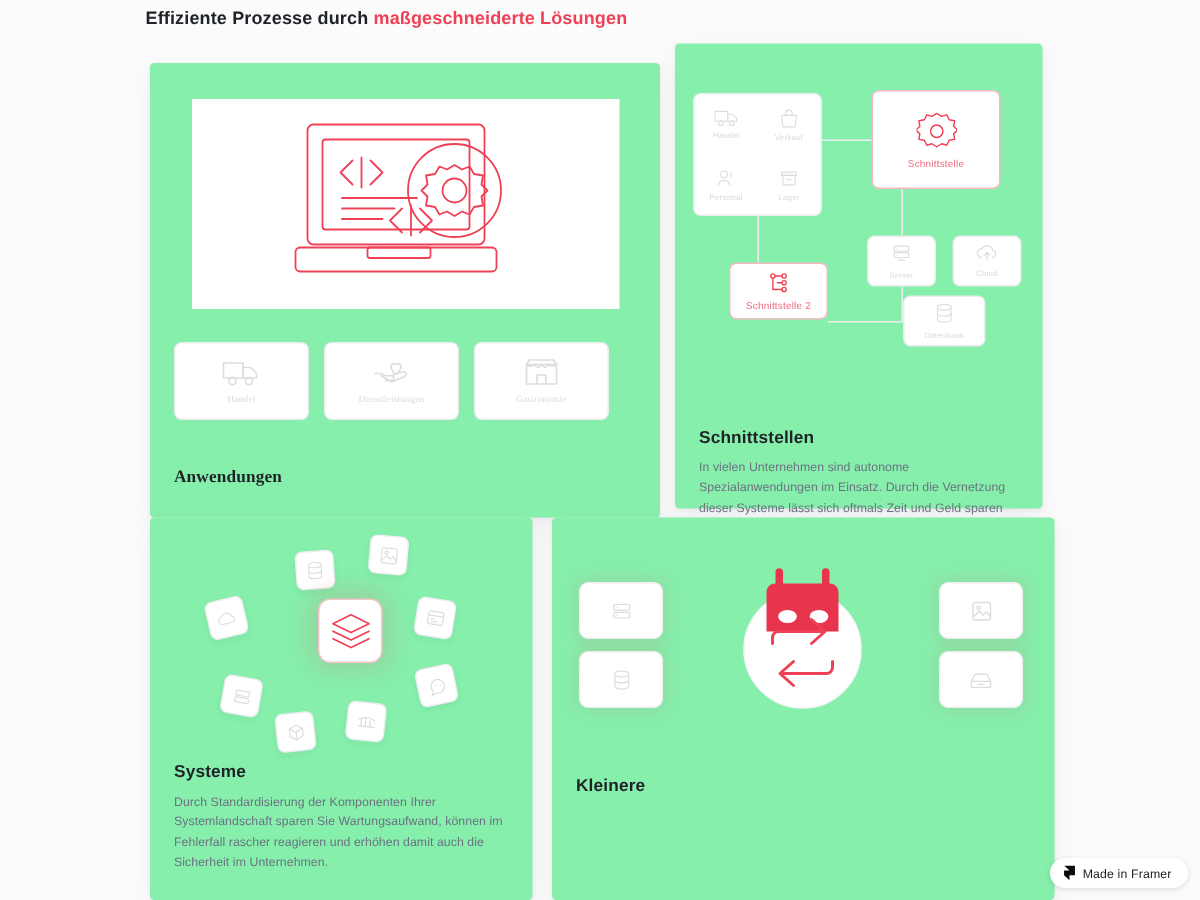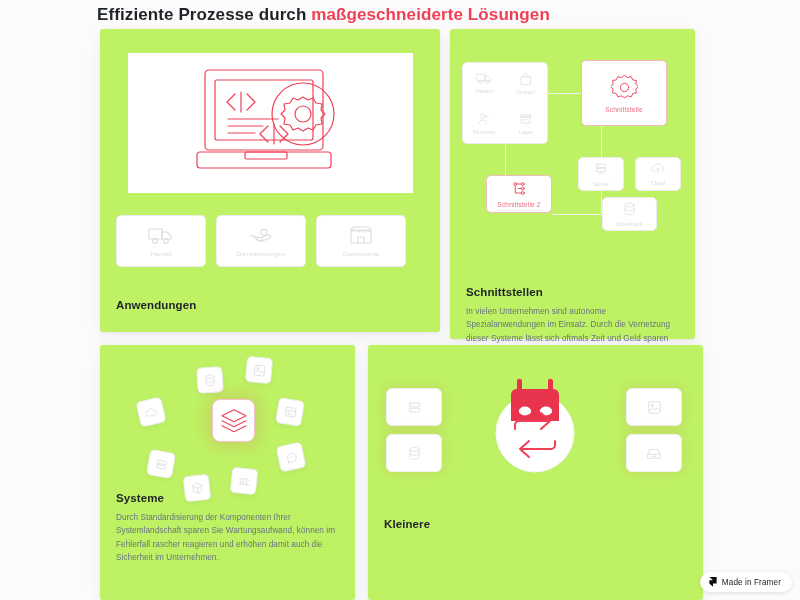--- a/index.html
+++ b/index.html
@@ -7,32 +7,32 @@
     width: 800px; height: 600px;
     background: #fbfbfc;
     font-family: "Liberation Sans", sans-serif;
     overflow: hidden;
   }
   .page { position: relative; width: 800px; height: 600px; }
 
   
   .heading {
     position: absolute; left: 97px; top: 5px;
-    font-size: 17px; font-weight: 600; color: #1f2328;
+    font-size: 12px; font-weight: 600; color: #1f2328;
     letter-spacing: .1px; white-space: nowrap;
   }
   .heading .accent { color: #ef4056; font-weight: 600; }
 
   
   .card {
-    position: absolute; background: #bef264;
+    position: absolute; background: #86efac;
     border-radius: 3px;
     box-shadow: 0 1px 3px rgba(20,20,40,.055), 0 6px 18px rgba(20,20,40,.05);
   }
-  #card-anwendungen  { left: 100px; top: 29px;  width: 340px; height: 303px; }
+  #card-anwendungen  { left: 100px; top: 42px;  width: 340px; height: 303px; font-family: Liberation Serif, serif; }
   #card-schnittstellen{ left: 450px; top: 29px; width: 245px; height: 310px; }
   #card-systeme      { left: 100px; top: 345px; width: 255px; height: 255px; }
   #card-services     { left: 368px; top: 345px; width: 335px; height: 255px; }
 
   .card-text { position: absolute; left: 0; right: 0; padding: 0 16px; }
   .card-title {
     font-size: 11.5px; font-weight: 600; color: #1f2328;
     margin-bottom: 7px; letter-spacing: .1px;
   }
   .card-body {
@@ -360,21 +360,21 @@
 
       <div class="center-layers">
         <svg width="28" height="25" viewBox="0 0 30 27">
           <path class="rs" d="M15 2 L28 8.4 L15 14.8 L2 8.4z"></path>
           <path class="rs" d="M2 13.8 L15 20.2 L28 13.8"></path>
           <path class="rs" d="M2 19.2 L15 25.6 L28 19.2"></path>
         </svg>
       </div>
     </div>
 
-    <div class="card-text" style="top:147px">
+    <div class="card-text" style="top:164px">
       <div class="card-title">Systeme</div>
       <div class="card-body">Durch Standardisierung der Komponenten Ihrer Systemlandschaft sparen Sie Wartungsaufwand, können im Fehlerfall rascher reagieren und erhöhen damit auch die Sicherheit im Unternehmen.</div>
     </div>
   </div>
 
   <div class="card" id="card-services">
 
     <div class="ill4">
       <div class="scard" style="left:18px;  top:33px;">
         <svg width="15" height="15" viewBox="0 0 20 20">

